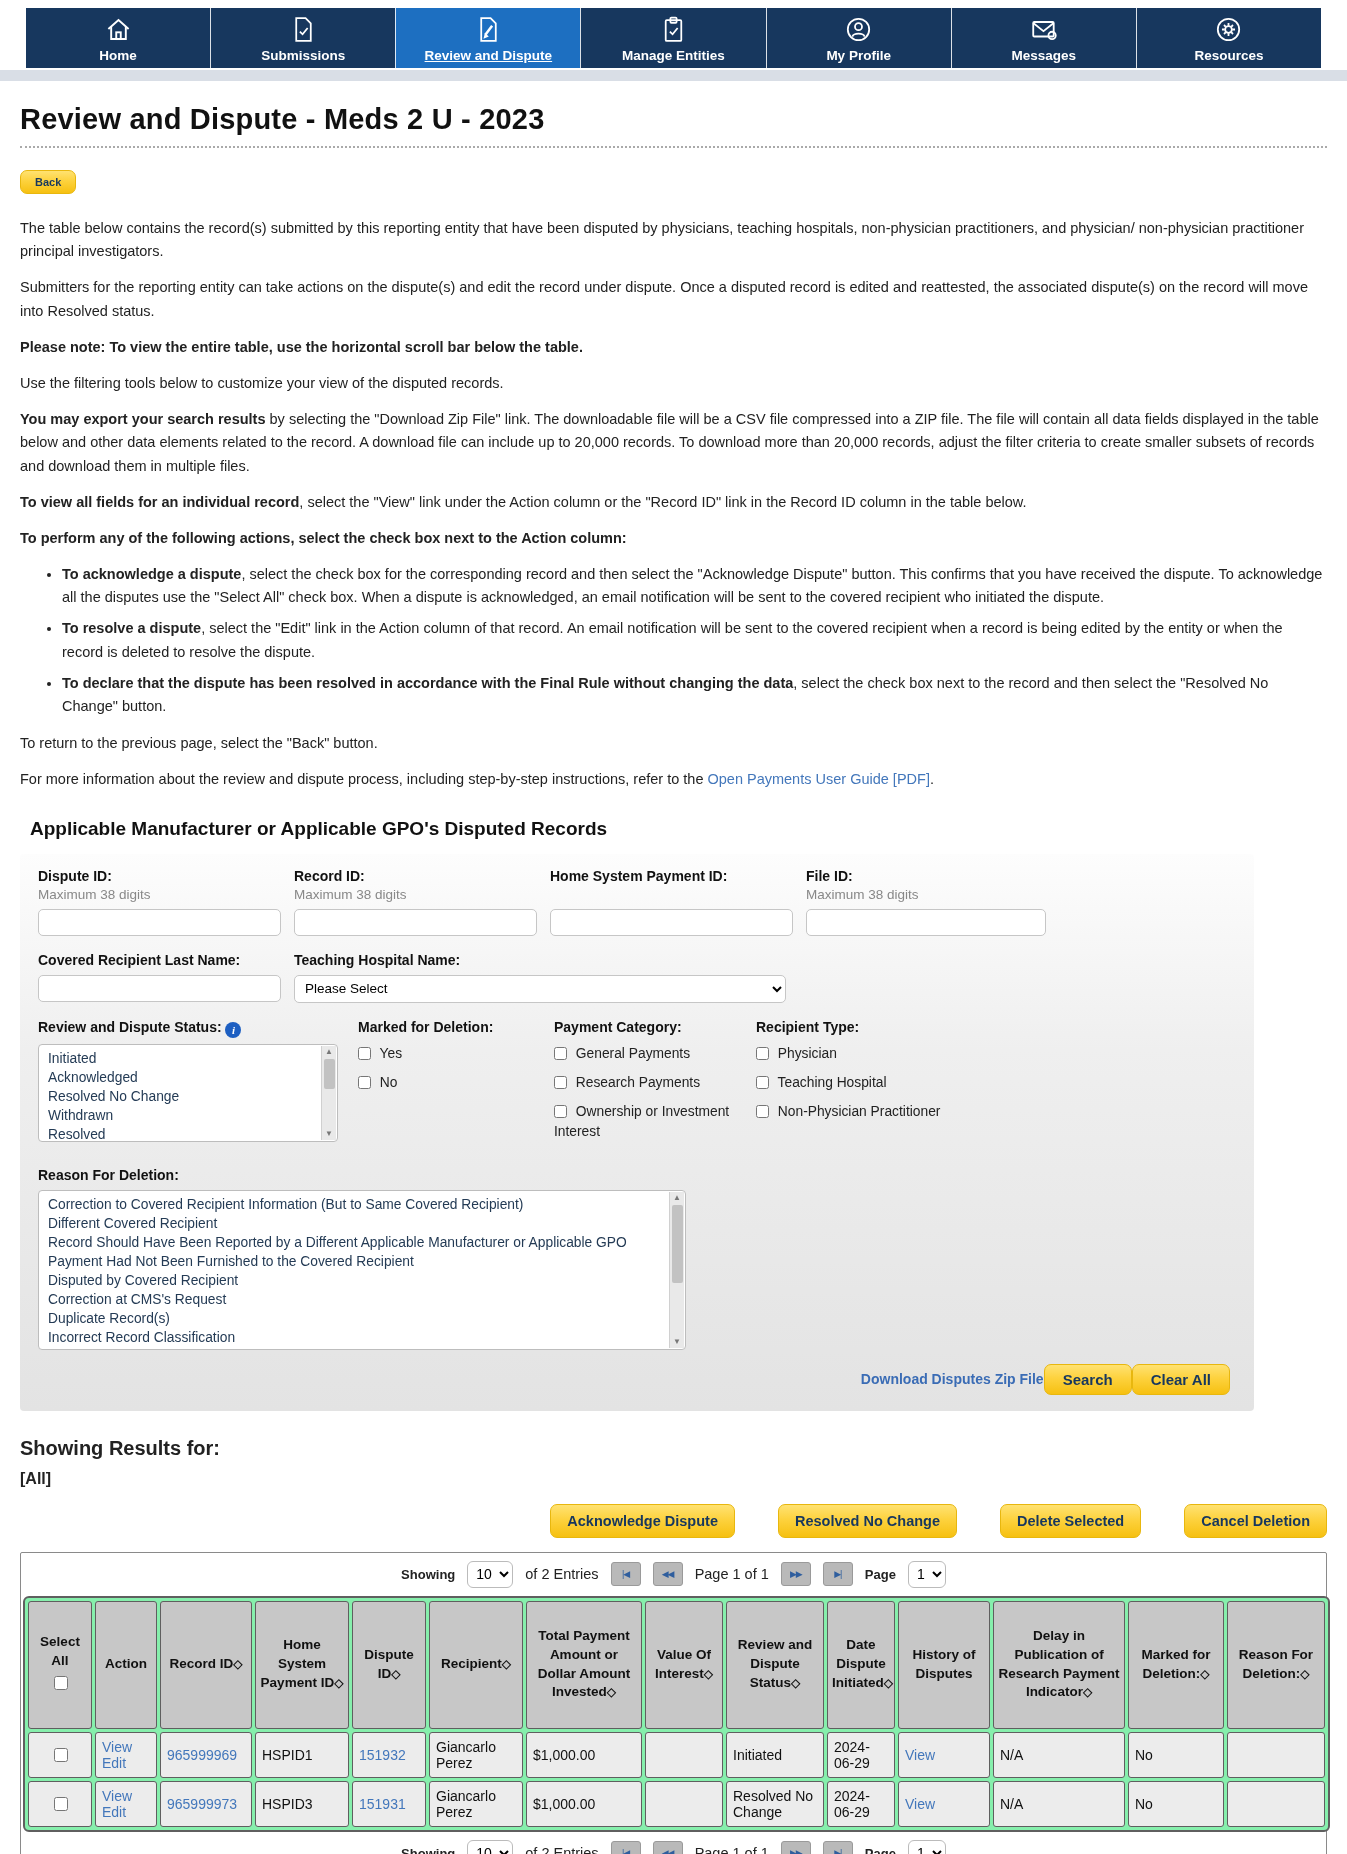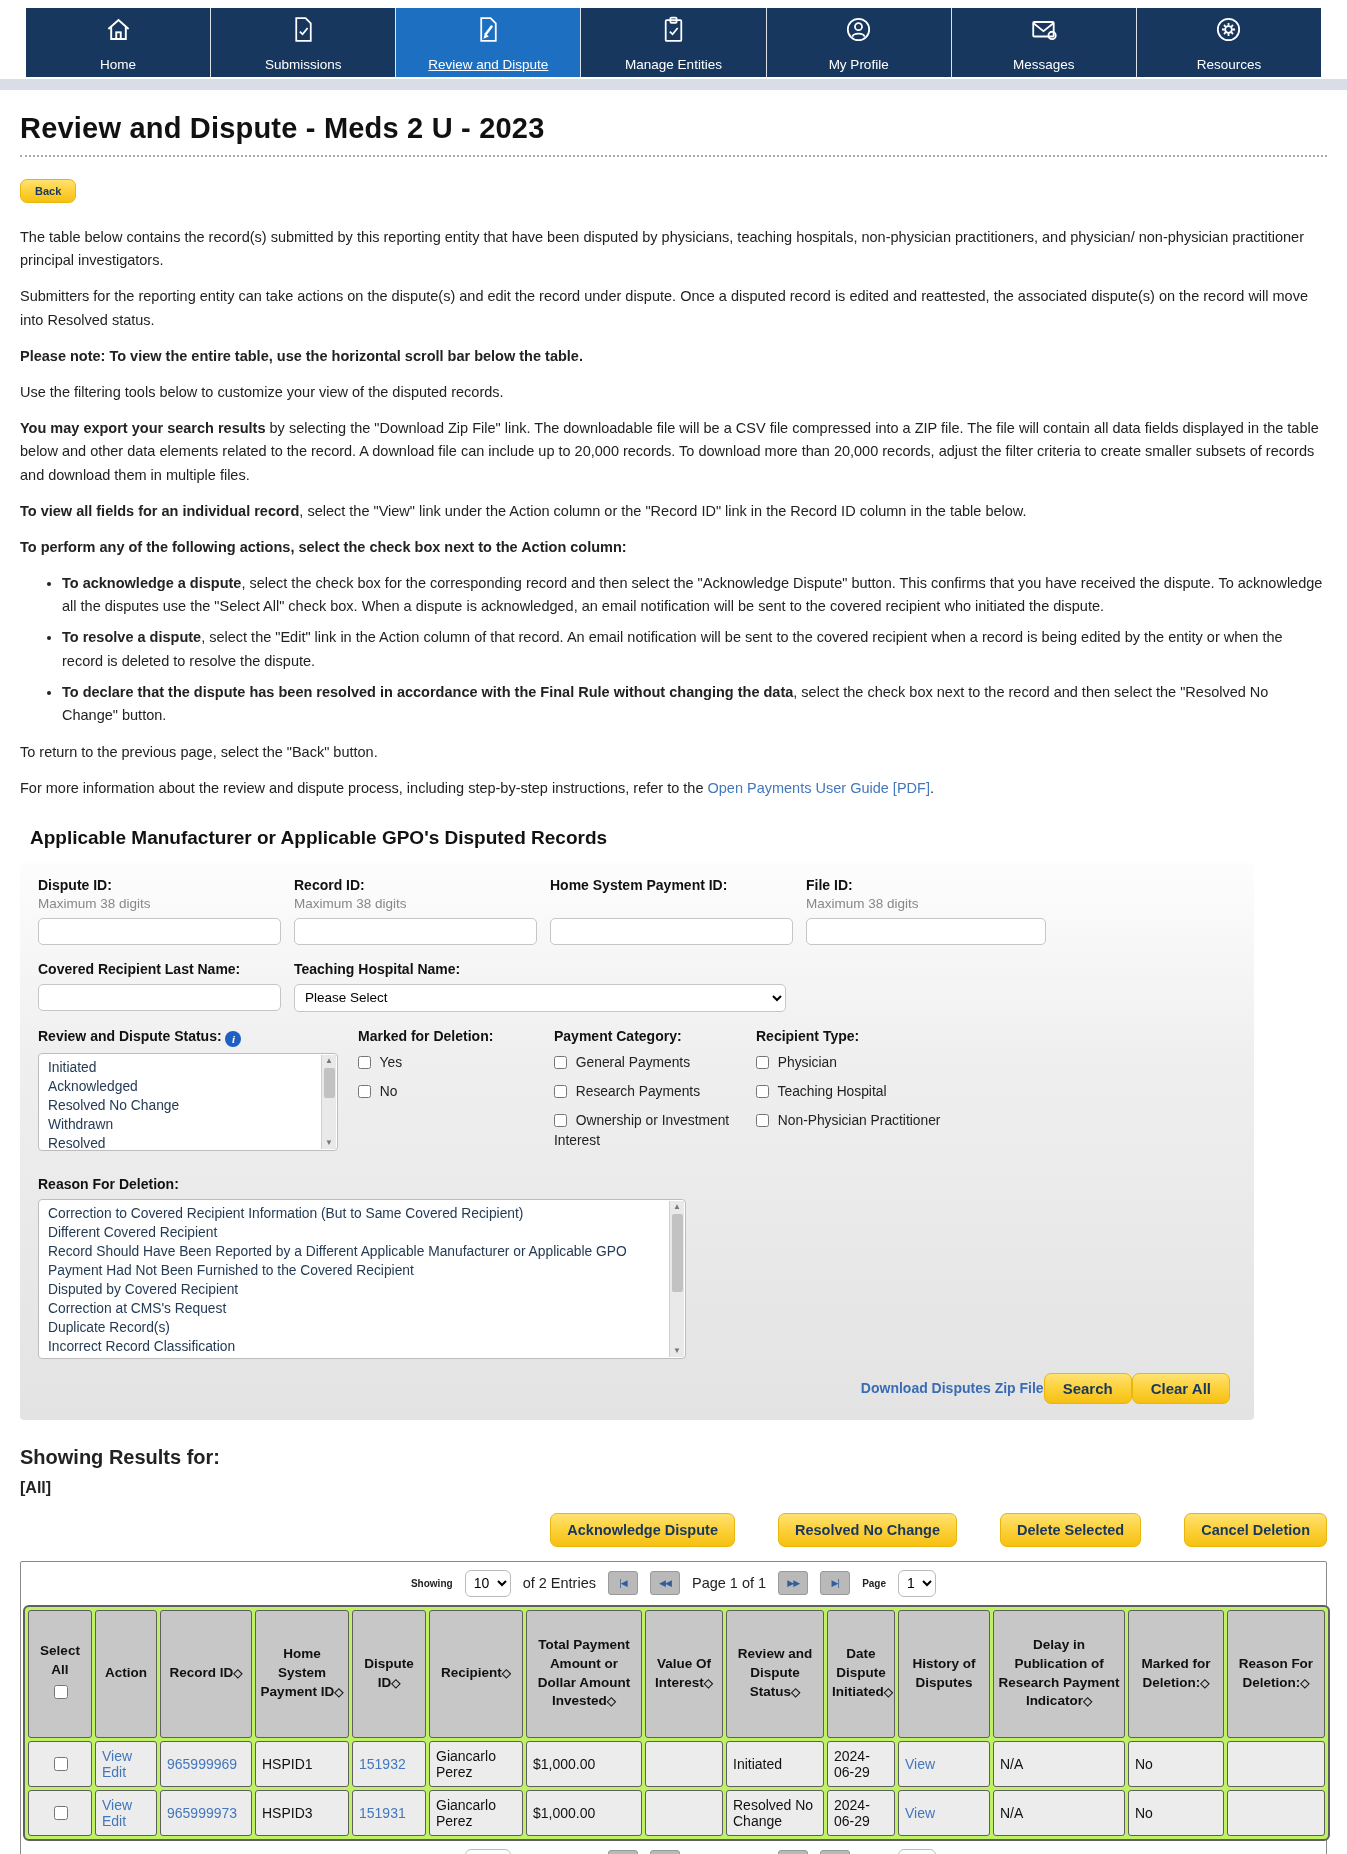--- a/index.html
+++ b/index.html
@@ -5,21 +5,21 @@
   * { box-sizing: border-box; }
   html,body { margin:0; padding:0; background:#fff; }
   body { width:1347px; font-family:"Liberation Sans", sans-serif; color:#222; }
 
   
   .topnav { display:flex; margin:8px 26px 0 26px; background:#17375e; }
   .tab { flex:1; display:flex; flex-direction:column; align-items:center; justify-content:center;
          padding:6px 2px 5px; text-decoration:none; border-left:1px solid rgba(255,255,255,.85); cursor:pointer; }
   .tab:first-child { border-left:none; }
   .tab .nicon { height:30px; display:flex; align-items:center; }
-  .tab .nlabel { color:#fff; font-weight:normal; font-size:13.5px; margin-top:13px; white-space:nowrap; }
+  .tab .nlabel { color:#fff; font-weight:bold; font-size:13.5px; margin-top:4px; white-space:nowrap; }
   .tab.active { background:#1d6fc1; }
   .tab.active .nlabel { text-decoration:underline; }
   .grayband { height:11px; background:#d9dee6; margin-top:2px; }
 
   main { margin:0 20px; }
   h1 { font-size:29px; margin:22px 0 10px; color:#111; letter-spacing:.2px; }
   .dotted { border:none; border-top:2px dotted #aaa; margin:0 0 18px; }
 
   .ybtn { display:inline-block; background:linear-gradient(180deg,#ffe272 0%,#fdd23e 45%,#f6c011 100%);
           border:1px solid #e8b70e; border-radius:7px; color:#17375e; font-weight:bold;
@@ -61,28 +61,28 @@
   .pbtn { font-size:15px; padding:6px 18px; }
 
   
   h2.results { font-size:20px; margin:26px 0 10px; }
   .applied { font-weight:bold; font-size:16px; margin-bottom:16px; }
   .row-actions { display:flex; justify-content:flex-end; gap:43px; margin:6px 0 14px; }
   .abtn { font-size:14.5px; padding:8px 16px; }
 
   .table-wrap { border:1px solid #8a8a8a; border-radius:2px; background:#fff; padding:0 2px; }
   .pagbar { display:flex; align-items:center; justify-content:center; gap:12px; padding:8px 4px; font-size:14.5px; }
-  .pagbar .plabel { font-weight:bold; font-size:10px; }
+  .pagbar .plabel { font-weight:bold; font-size:13px; }
   .pgbtn { background:#b9b9b9; border:1px solid #9a9a9a; border-radius:3px; width:30px; height:24px;
            color:#2f5e9e; font-size:9px; letter-spacing:-1px; cursor:pointer; padding:0; }
   .pgsel { height:27px; border:1px solid #bbb; border-radius:6px; background:#fff; font-size:14px; padding:0 4px;
            font-family:"Liberation Sans",sans-serif; }
 
   table.results { border-collapse:separate; border-spacing:3px; table-layout:fixed; width:1307px;
-                  background:#bef264; border:2px solid #5f5f5f; border-radius:6px; }
+                  background:#86efac; border:2px solid #5f5f5f; border-radius:6px; }
   table.results th { background:#c7c7c7; border:1px solid #5f5f5f; border-radius:3px; font-size:13.5px; color:#111;
                      font-weight:bold; text-align:center; vertical-align:middle; padding:6px 4px; height:128px; line-height:1.4; }
   table.results td { background:#ececec; border:1px solid #5f5f5f; border-radius:3px; font-size:14px; color:#111;
                      vertical-align:middle; padding:4px 6px; height:46px; overflow:hidden; }
   td.ctr { text-align:center; }
   .cell-link { color:#4377bb; text-decoration:none; display:block; cursor:pointer; }
   .sort { font-size:12px; }
   th .selchk { width:14px; height:14px; margin-top:5px; }
   td input[type=checkbox] { width:14px; height:14px; }
 </style>

